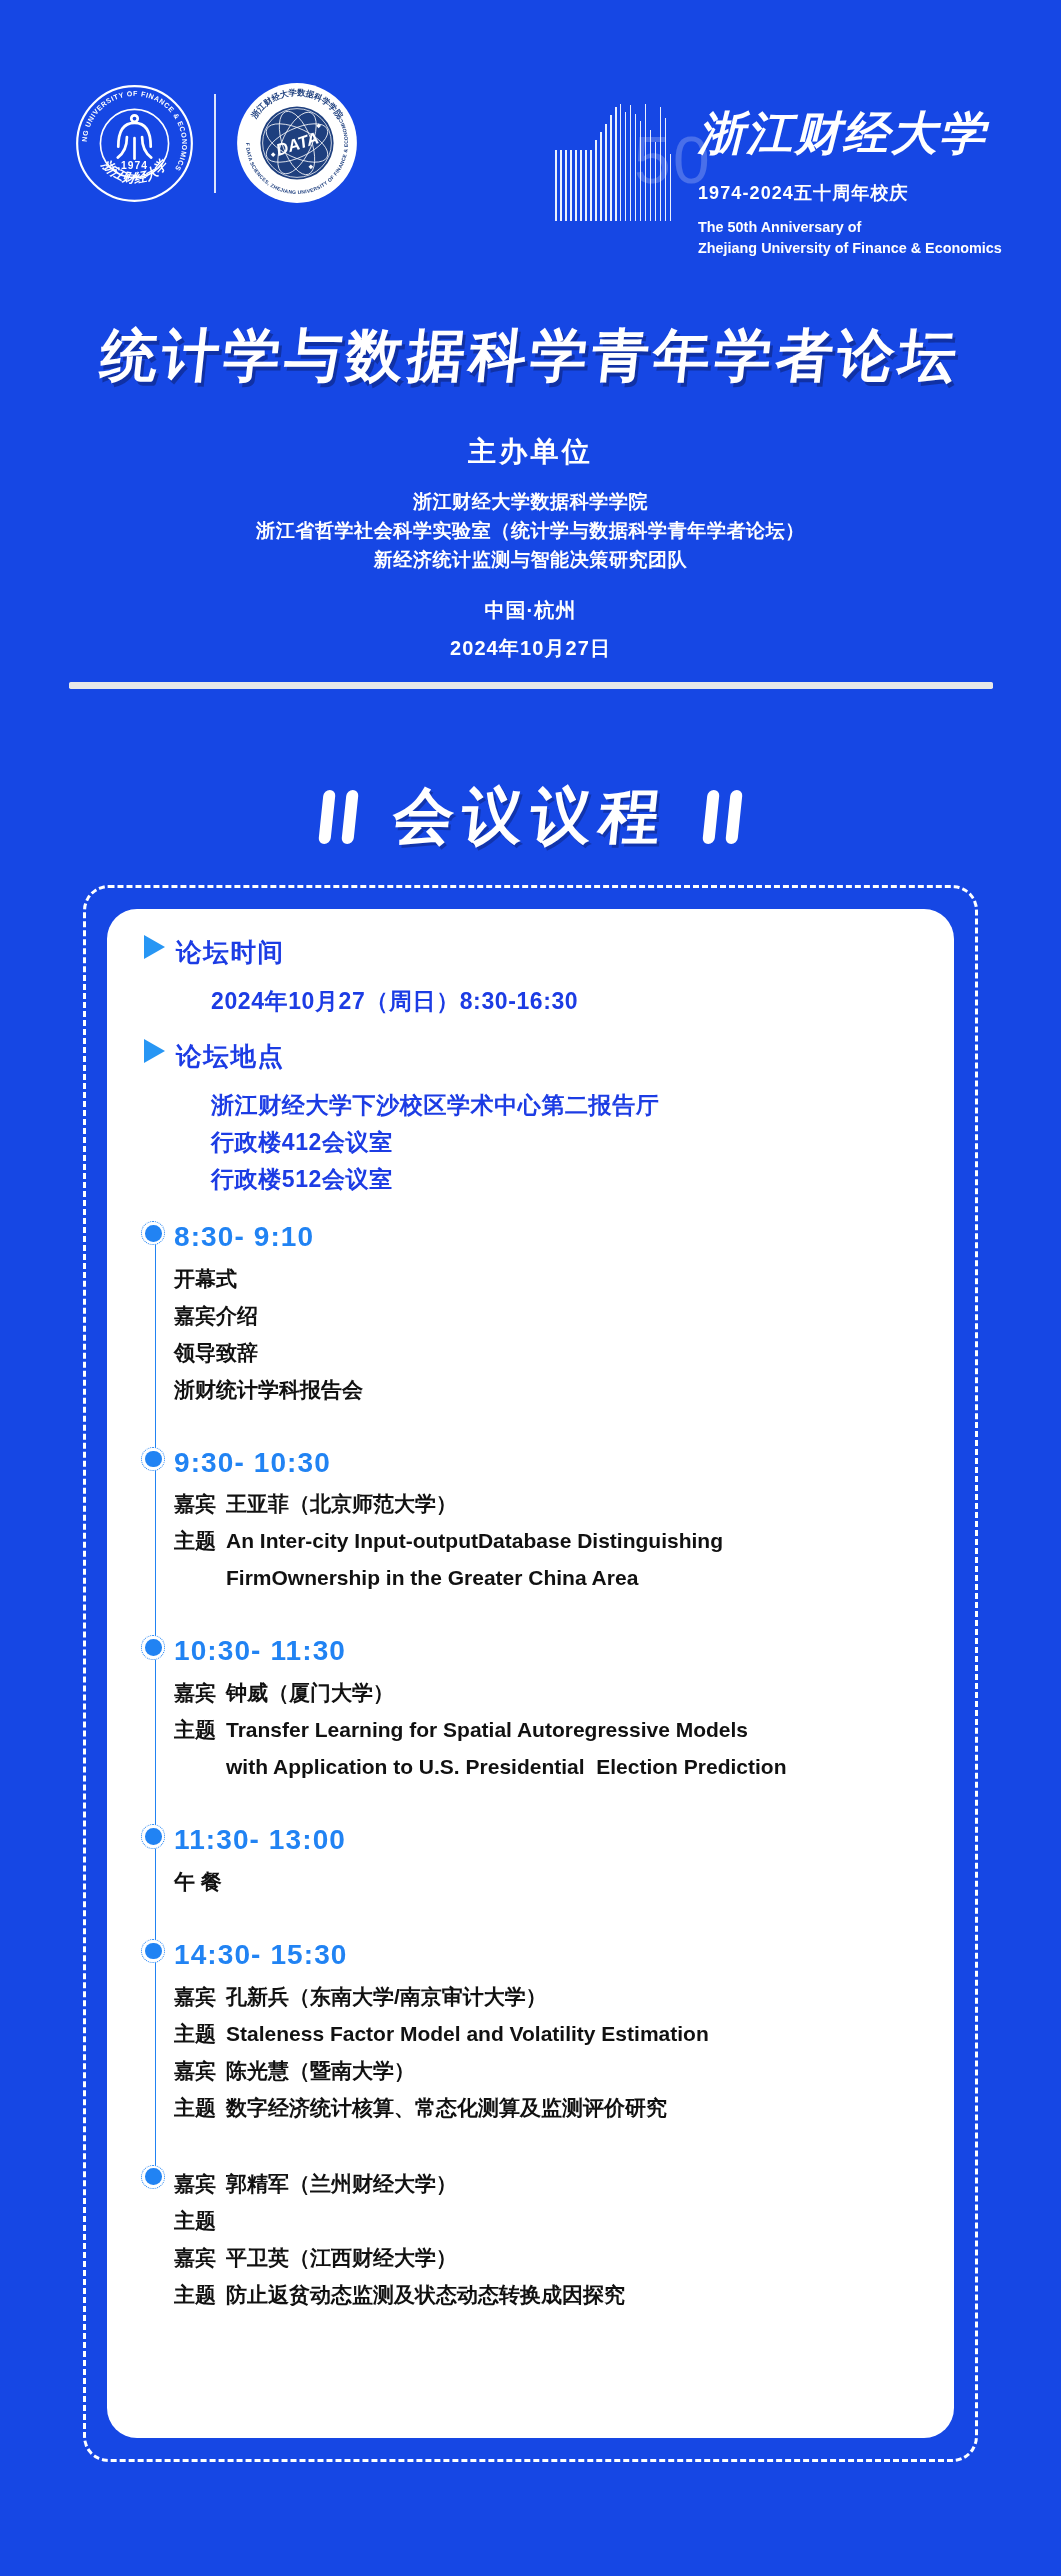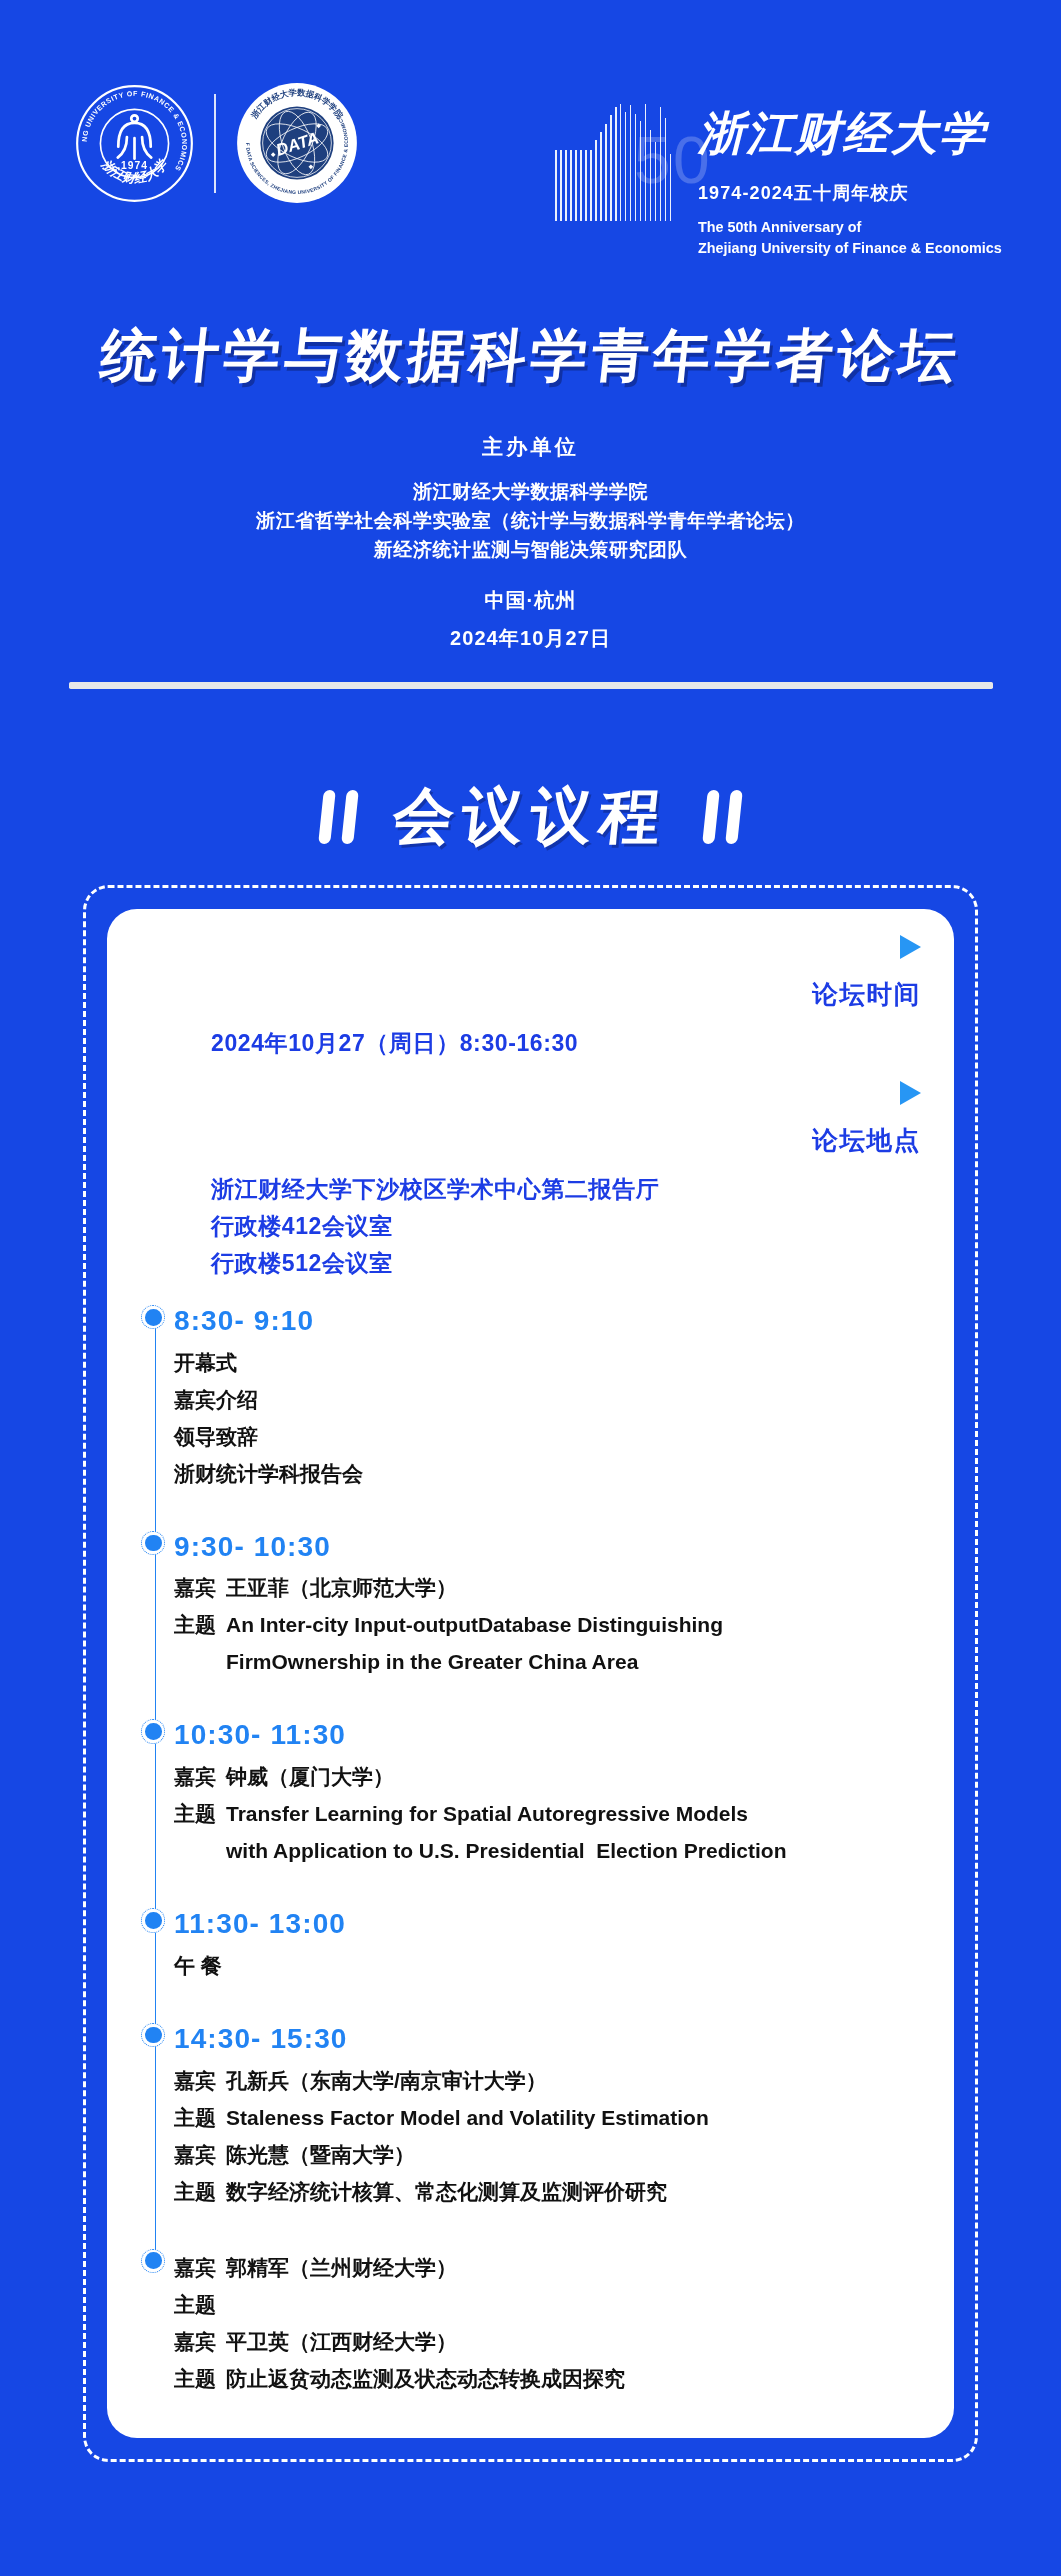--- a/index.html
+++ b/index.html
@@ -29,21 +29,21 @@
   .anniv-range{margin-top:16px;font-size:18px;font-weight:700;letter-spacing:1.1px;white-space:nowrap;}
   .anniv-sub{margin-top:12.2px;font-size:14.4px;font-weight:600;line-height:20.6px;}
 
   
   .main-title{position:absolute;top:318px;width:100%;text-align:center;color:#fff;
     font-size:57px;font-weight:900;letter-spacing:4.4px;transform:skewX(-6deg);
     text-shadow:3.3px 4.4px 0 rgba(8,18,70,.40);white-space:nowrap;}
 
   
   .orgs{position:absolute;top:433px;width:100%;text-align:center;color:#fff;}
-  .orgs-heading{font-size:21px;font-weight:800;letter-spacing:3.3px;margin-bottom:15.6px;}
+  .orgs-heading{font-size:28px;font-weight:800;letter-spacing:3.3px;margin-bottom:15.6px;}
   .orgs-lines div{font-size:19px;font-weight:600;line-height:29px;letter-spacing:0.6px;}
   .orgs-city{margin-top:23px;font-size:20px;font-weight:700;letter-spacing:1.1px;}
   .orgs-date{margin-top:11px;font-size:20px;font-weight:700;letter-spacing:1.1px;}
 
   .divider{position:absolute;left:69px;top:682px;width:924px;height:7.2px;background:#E8E8E8;border-radius:1.7px;}
 
   
   .agenda-head{position:absolute;top:776px;width:100%;display:flex;align-items:center;justify-content:center;gap:31px;}
   .caps{display:flex;}
   .caps i{display:block;width:12.2px;height:54px;background:#fff;border-radius:6.7px;margin:0 5.6px;transform:skewX(-6deg);}
@@ -51,21 +51,21 @@
     text-shadow:2.8px 3.3px 0 rgba(8,18,70,.35);white-space:nowrap;}
 
   
   .panel{position:absolute;left:83px;top:885px;width:895px;height:1577px;
     border:3.9px dashed #ffffff;border-radius:25.5px;padding:21px;}
   .card{width:100%;height:100%;background:#ffffff;border-radius:30px;
     padding:25.5px 33px 0 67px;overflow:hidden;position:relative;}
 
   
   .info-group{margin-bottom:19px;}
-  .info-head{display:flex;align-items:flex-end;gap:18px;margin-left:-30px;margin-bottom:13.3px;flex-direction:column;}
+  .info-head{display:flex;align-items:flex-start;gap:11px;margin-left:-30px;margin-bottom:13.3px;}
   .tri{width:0;height:0;border-top:12.8px solid transparent;border-bottom:12.8px solid transparent;border-left:21px solid var(--tri);}
   .info-head-label{font-size:25.5px;font-weight:800;color:var(--deep);letter-spacing:1.7px;}
   .info-lines div{font-size:23px;font-weight:700;color:var(--deep);line-height:37px;margin-left:37px;letter-spacing:0.6px;}
 
   
   .sessions{margin-top:23px;}
   .session{position:relative;margin-bottom:39px;}
   .session:not(.last)::before{content:"";position:absolute;left:-19.4px;top:19px;width:1.7px;height:calc(100% + 39px);background:var(--accent);}
   .bullet{position:absolute;left:-33px;top:0;width:24.4px;height:24.4px;border:1.7px dotted var(--accent);
     border-radius:50%;display:flex;align-items:center;justify-content:center;background:#fff;}

